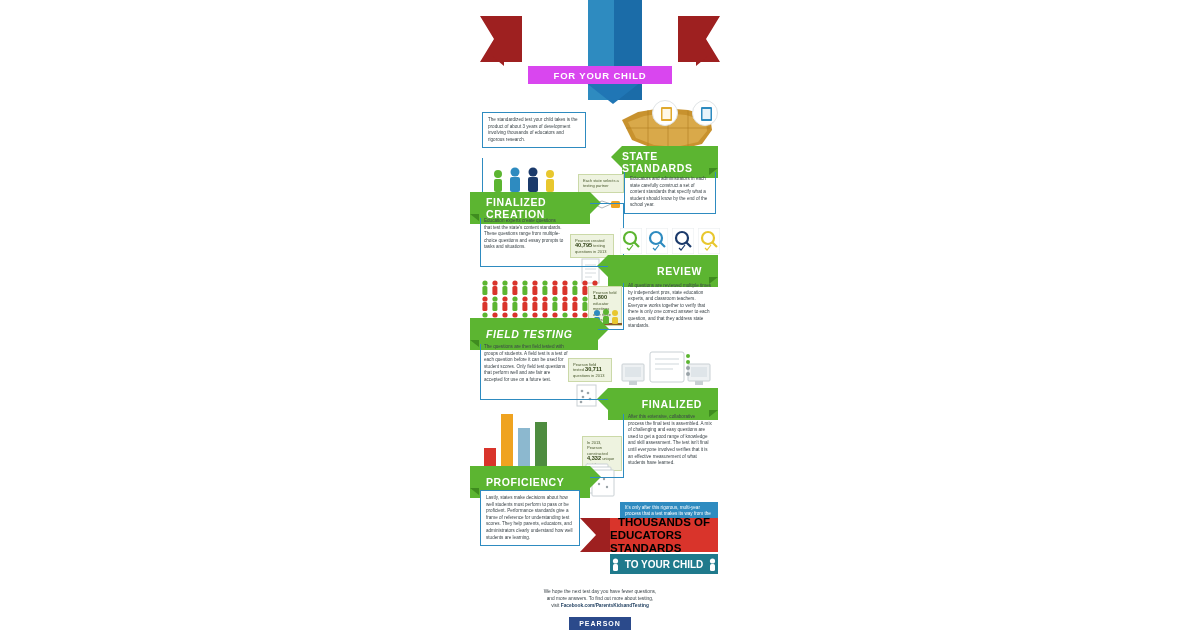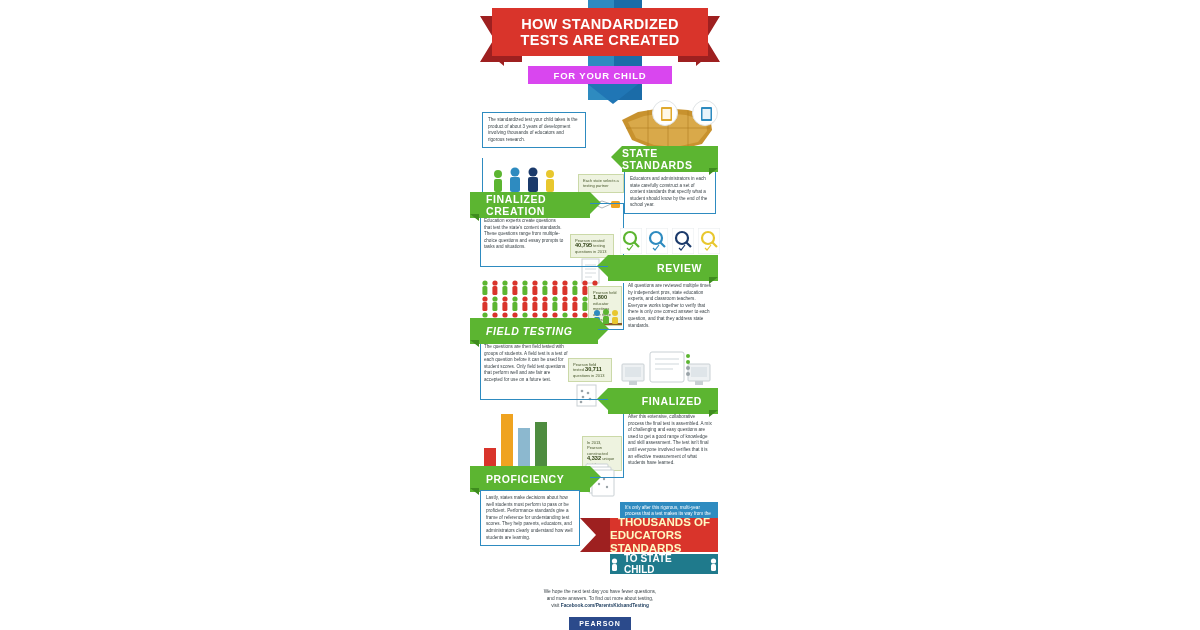--- a/index.html
+++ b/index.html
@@ -54,21 +54,21 @@
     background: #d946ef; color: #fff;
     font-size: 9.5px; font-weight: bold; letter-spacing: 0.8px;
     display: flex; align-items: center; justify-content: center;
   }
 
   
   .conn { background: #2e8bc0; }
 
   
   .sec-banner {
-    height: 26px; background: #5cb531;
+    height: 32px; background: #5cb531;
     display: flex; align-items: center;
     color: #fff; font-weight: bold; font-size: 10.5px;
     letter-spacing: 0.6px;
   }
   .sec-banner.right-al { justify-content: flex-end; padding-right: 16px; }
   .sec-banner.left-al { justify-content: flex-start; padding-left: 16px; }
   .banner-notch {
     width: 0; height: 0; position: absolute; top: 0;
     border-top: 11px solid transparent;
     border-bottom: 11px solid transparent;
@@ -100,21 +100,21 @@
   .stat b { font-size: 5.6px; color: #2d3f12; }
 
   
   .bar { position: absolute; bottom: 0; width: 12px; }
 
   
   .red-tail {
     top: 0; width: 36px; height: 34px; background: #9e2020;
   }
   .red-main {
-    background: #d9342b; color: #fef9c3;
+    background: #d9342b; color: #000000;
     display: flex; flex-direction: column;
     align-items: center; justify-content: center;
   }
   .red-main span { font-weight: bold; font-size: 11.5px; line-height: 13px; }
   .teal-bar {
     background: #1f7a8c; color: #fff;
     display: flex; align-items: center; justify-content: center;
     font-weight: bold; font-size: 10px; gap: 5px;
   }
   .blue-note {
@@ -139,24 +139,20 @@
 <div id="canvas">
 
   <div class="abs hero-sub-band"></div>
   <div class="abs hero-sub-band dark"></div>
   <div class="abs hero-arrow"></div>
 
   <div class="abs ribbon-tail left"></div>
   <div class="abs ribbon-tail right"></div>
   <div class="abs ribbon-fold l"></div>
   <div class="abs ribbon-fold r"></div>
-  <div class="abs ribbon-main">
-    <div class="t1">HOW STANDARDIZED</div>
-    <div class="t2">TESTS ARE CREATED</div>
-  </div>
   <div class="abs subtitle-bar">FOR YOUR CHILD</div>
 
   <div class="abs tb-border textbox" style="left:12px; top:112px; width:104px;">
     <div class="tb-inner">The standardized test your child takes is the product of about 3 years of development involving thousands of educators and rigorous research.</div>
   </div>
 
   <svg class="abs" style="left:148px; top:100px;" width="98" height="56">
     <path d="M4,20 L20,12 L44,8 L70,10 L92,16 L94,30 L84,44 L60,50 L34,48 L14,40 Z" fill="#c8922e"></path>
     <path d="M10,22 L26,16 L46,13 L68,15 L88,21 L89,31 L80,42 L58,47 L36,45 L18,38 Z" fill="#d9a94a"></path>
     <g stroke="#b07d1e" stroke-width="0.6" fill="none">
@@ -562,21 +558,21 @@
   <div class="abs red-tail" style="left:110px; top:518px; clip-path:polygon(0 0,100% 0,100% 100%,0 100%,16px 50%);"></div>
   <div class="abs red-main" style="left:140px; top:518px; width:108px; height:34px;">
     <span>THOUSANDS OF</span>
     <span>EDUCATORS STANDARDS</span>
   </div>
   <div class="abs teal-bar" style="left:140px; top:554px; width:108px; height:20px;">
     <svg width="9" height="13">
       <circle cx="4.5" cy="3" r="2.6" fill="#fff"></circle>
         <rect x="2" y="6" width="5" height="7" rx="1.6" fill="#fff"></rect>
     </svg>
-    <span>TO STATE CHILD</span>
+    <span>TO YOUR CHILD</span>
     <svg width="9" height="13">
       <circle cx="4.5" cy="3" r="2.6" fill="#fff"></circle>
         <rect x="2" y="6" width="5" height="7" rx="1.6" fill="#fff"></rect>
     </svg>
   </div>
   <div class="abs conn" style="left:110px; top:535px; width:1px; height:0px;"></div>
 
   <div class="abs footer" style="left:0; top:588px; width:260px;">
     <div>We hope the next test day you have fewer questions,</div>
     <div>and more answers. To find out more about testing,</div>

